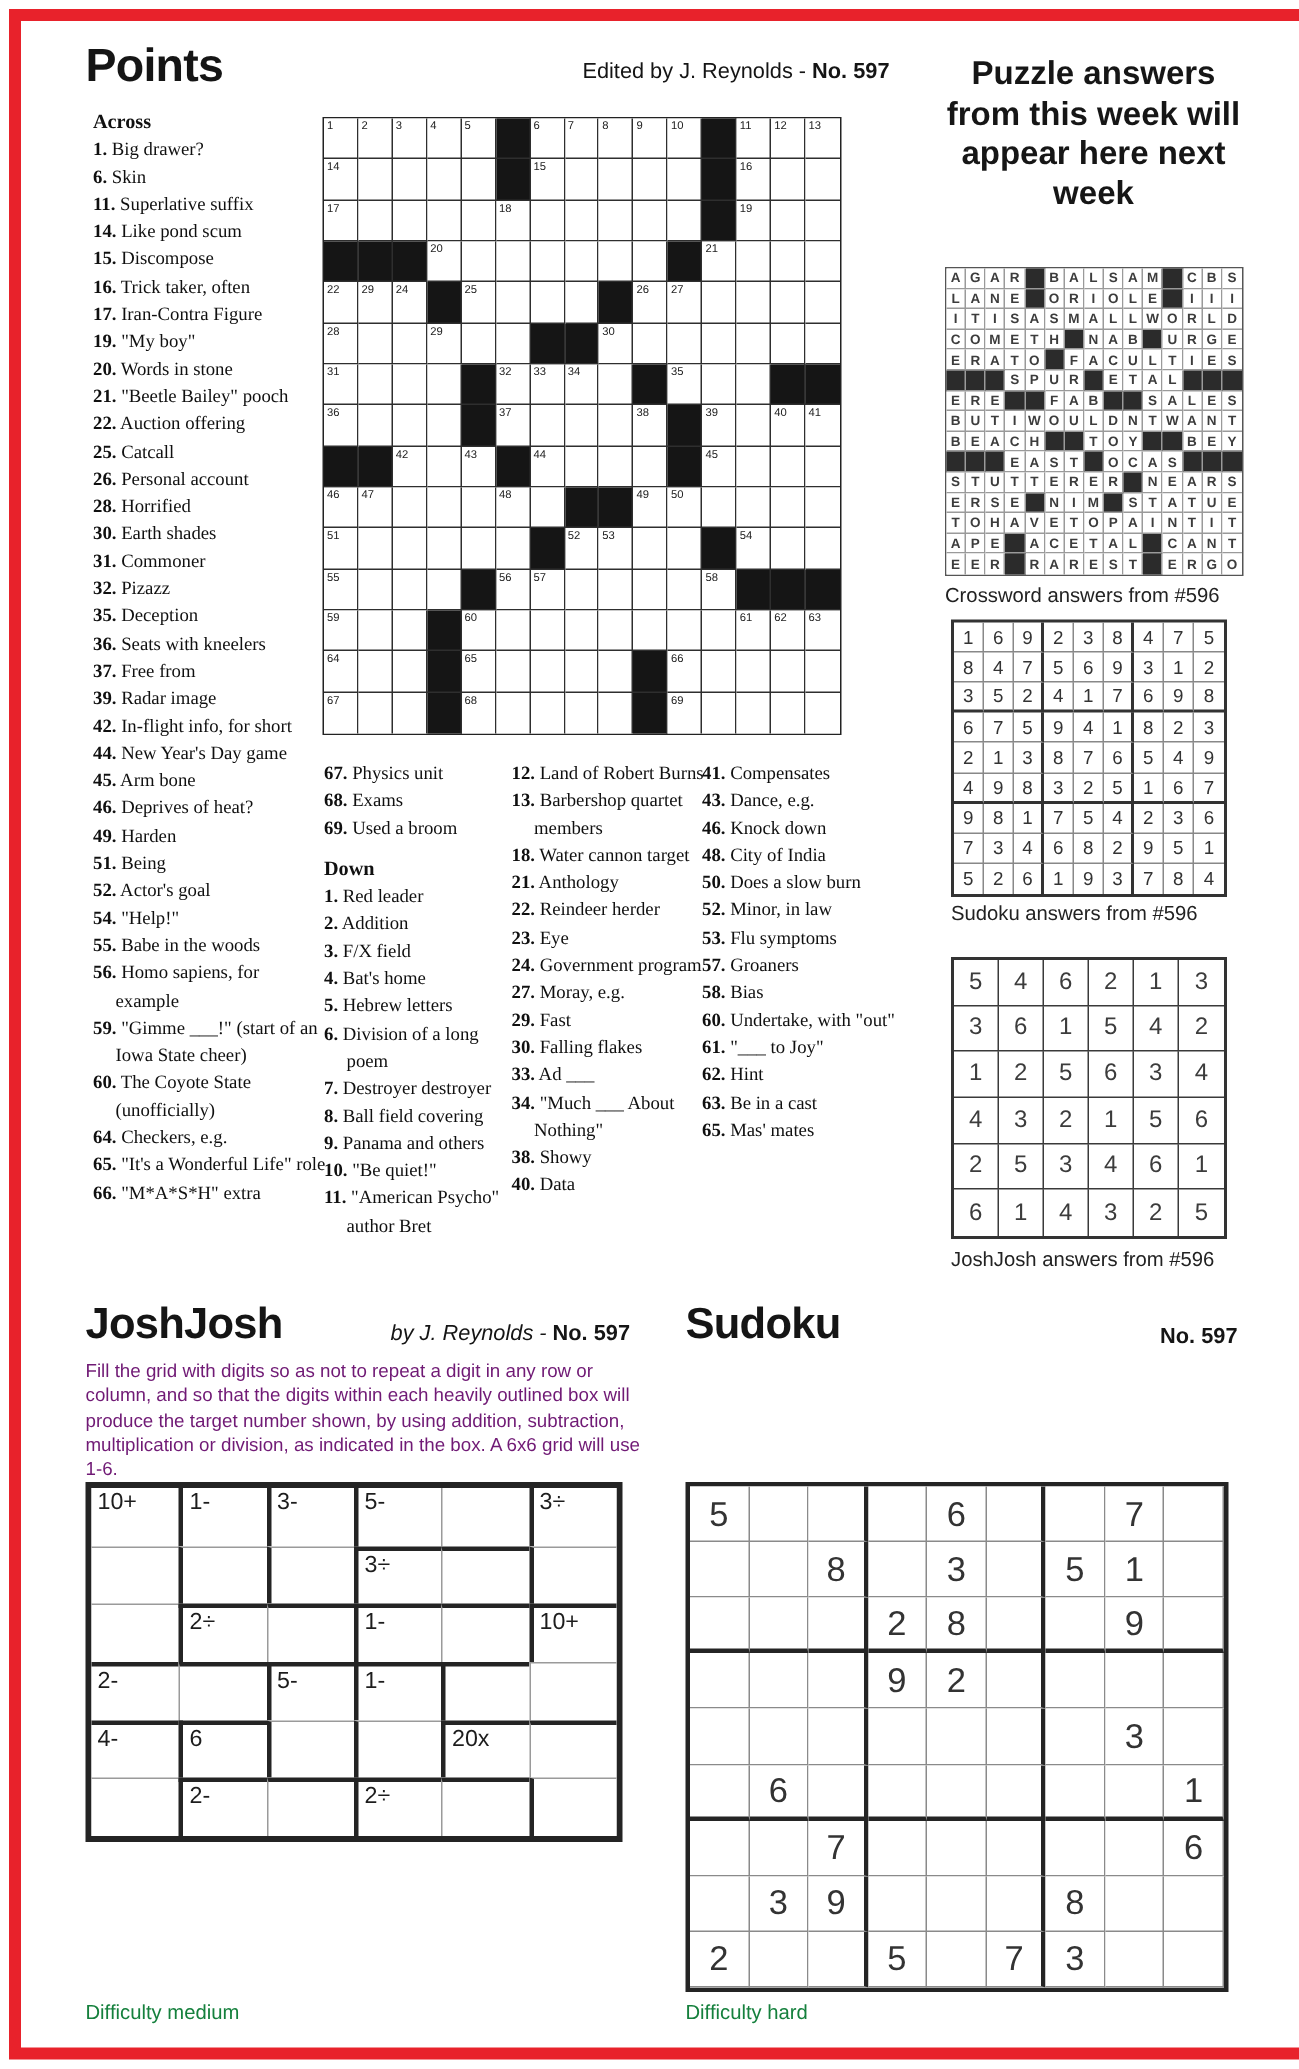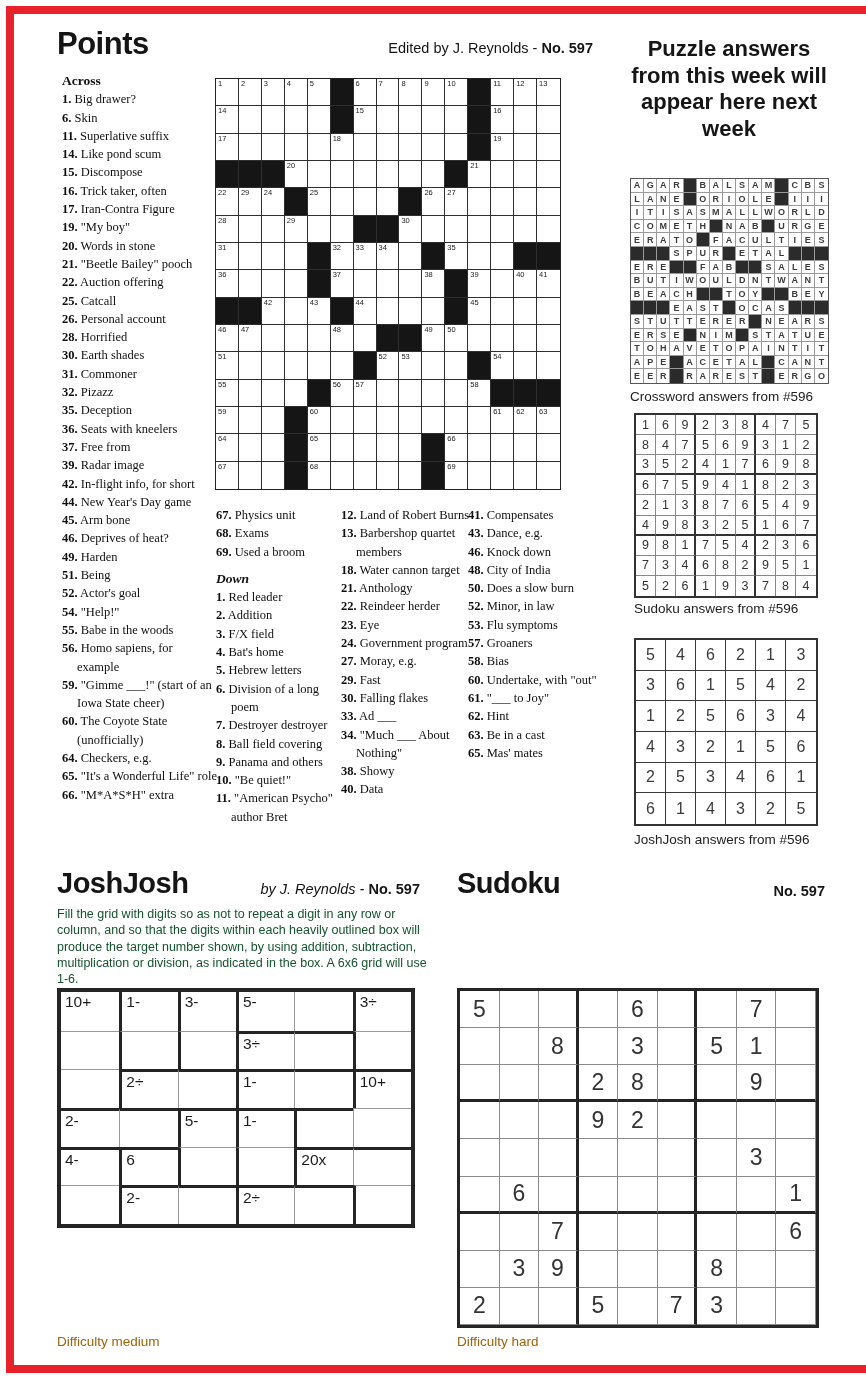--- a/index.html
+++ b/index.html
@@ -12,21 +12,21 @@
   .byline{position:absolute;font-size:14.5px;color:#151515;text-align:right;}
   .byline .it{font-style:italic;}
   .byline .b{font-weight:700;}
 
   
   .clues{position:absolute;}
   .clue{font-family:"Liberation Serif",serif;font-size:12.5px;line-height:18.3px;
         padding-left:15px;text-indent:-15px;color:#101010;}
   .clue b{font-weight:700;}
   .clhead{font-family:"Liberation Serif",serif;font-weight:700;font-size:13.5px;line-height:18.3px;}
-  .clhead.down{margin-top:9px;font-style:italic;}
+  .clhead.down{margin-top:9px;}
 
   
   .cwgrid{position:absolute;display:grid;grid-template-columns:repeat(15,1fr);grid-auto-rows:1fr;
           border:1.5px solid #222;background:#fff;box-sizing:border-box;}
   .cwcell{position:relative;border-right:1px solid #2e2e2e;border-bottom:1px solid #2e2e2e;background:#fff;}
   .cwcell.blk{background:#151515;}
   .cnum{position:absolute;top:0px;left:2px;font-size:7.5px;line-height:9px;color:#222;}
   .g15 > :nth-child(15n){border-right:none;}
   .g15 > :nth-child(n+211){border-bottom:none;}
   .g9  > :nth-child(9n){border-right:none;}
@@ -53,22 +53,22 @@
   .sacell.br3{border-right:2px solid #333;}
   .sacell.bb3{border-bottom:2px solid #333;}
 
   .jagrid{position:absolute;display:grid;grid-template-columns:repeat(6,1fr);grid-auto-rows:1fr;
           border:2.5px solid #333;box-sizing:border-box;background:#fff;}
   .jacell{display:flex;align-items:center;justify-content:center;
           border-right:1.8px solid #3a3a3a;border-bottom:1.8px solid #3a3a3a;
           font-size:16px;color:#3c3c3c;}
 
   
-  .instr{position:absolute;font-size:12.5px;line-height:16.3px;color:#14532d;}
-  .diff{position:absolute;font-size:13.5px;color:#a16207;}
+  .instr{position:absolute;font-size:12.5px;line-height:16.3px;color:#701a75;}
+  .diff{position:absolute;font-size:13.5px;color:#15803d;}
 
   
   .jjgrid{position:absolute;display:grid;grid-template-columns:repeat(6,1fr);grid-auto-rows:1fr;
           border:4px solid #242424;box-sizing:border-box;background:#fff;}
   .jjcell{position:relative;box-sizing:border-box;background:#fff;
           border-top:1px solid #9a9a9a;border-left:1px solid #9a9a9a;}
   .jjcell.tt{border-top:3.5px solid #242424;}
   .jjcell.tl{border-left:3.5px solid #242424;}
   .jjcell.r0{border-top:none;}
   .jjcell.c0{border-left:none;}

